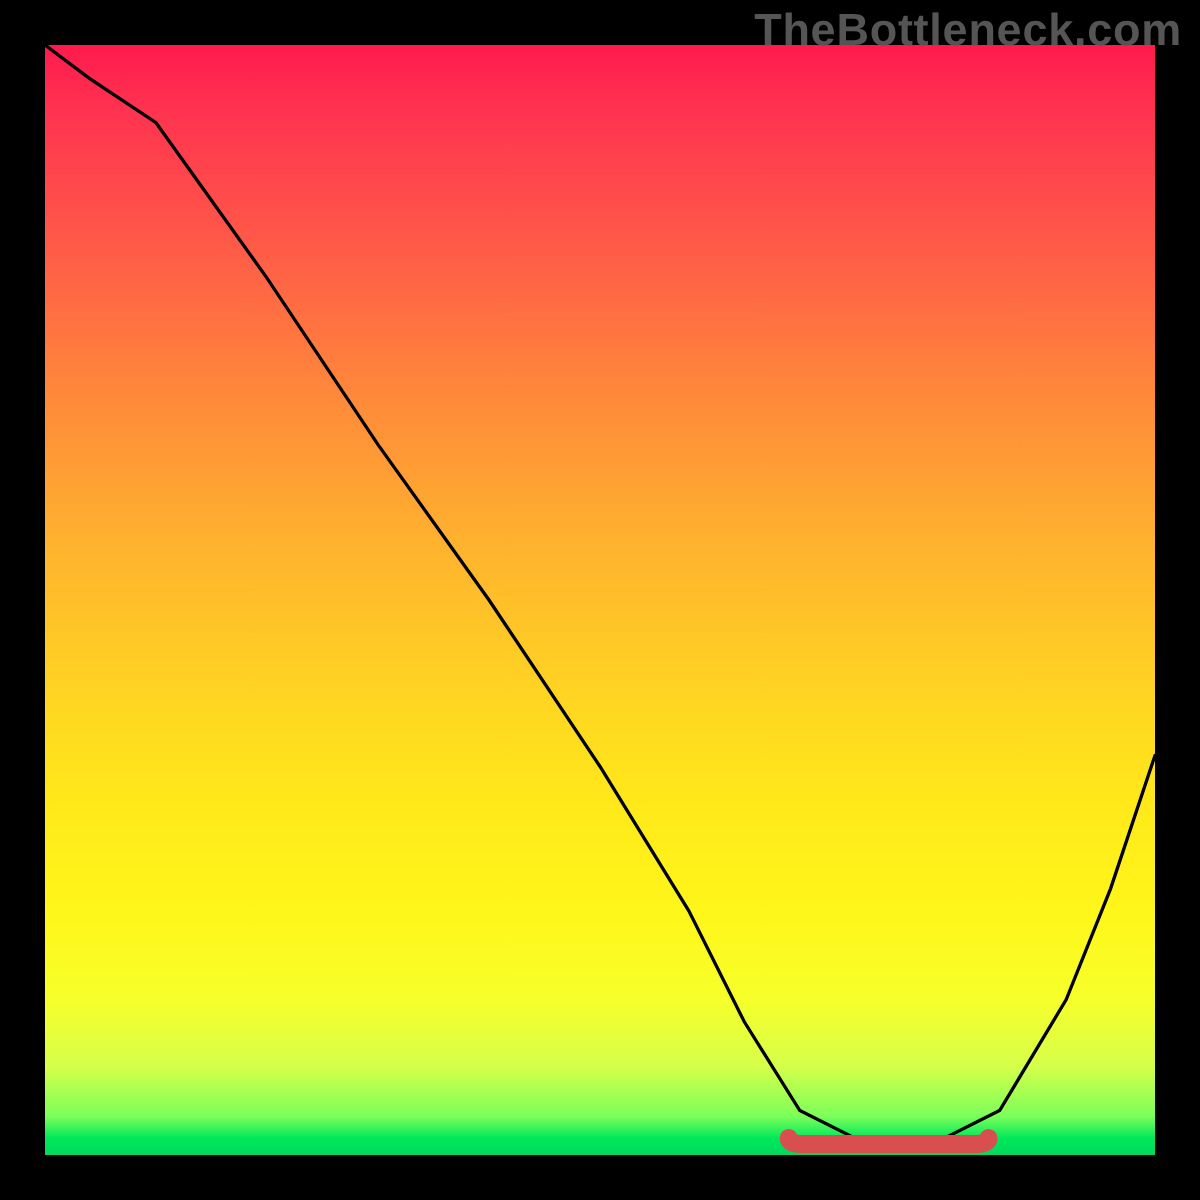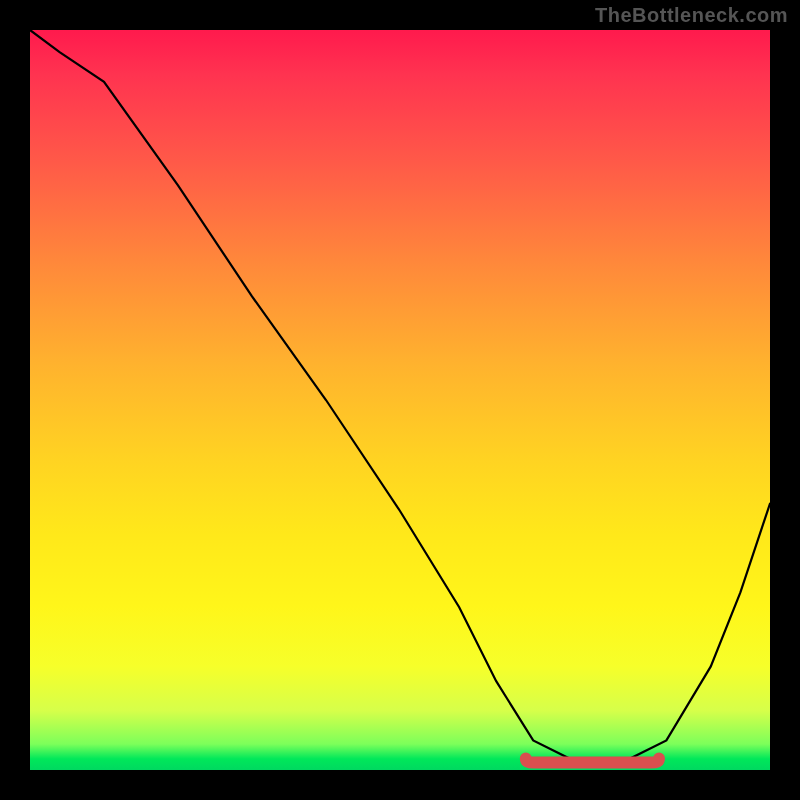--- a/index.html
+++ b/index.html
@@ -9,21 +9,21 @@
     background: #000;
     position: relative;
     font-family: Arial, Helvetica, sans-serif;
     overflow: hidden;
   }
   .watermark {
     position: absolute;
     top: 4px;
     right: 12px;
     color: #555;
-    font-size: 20px;
+    font-size: 30px;
     font-weight: 600;
     letter-spacing: 0.5px;
     z-index: 5;
   }
   .plot {
     position: absolute;
     left: 30px;
     top: 30px;
     width: 740px;
     height: 740px;

